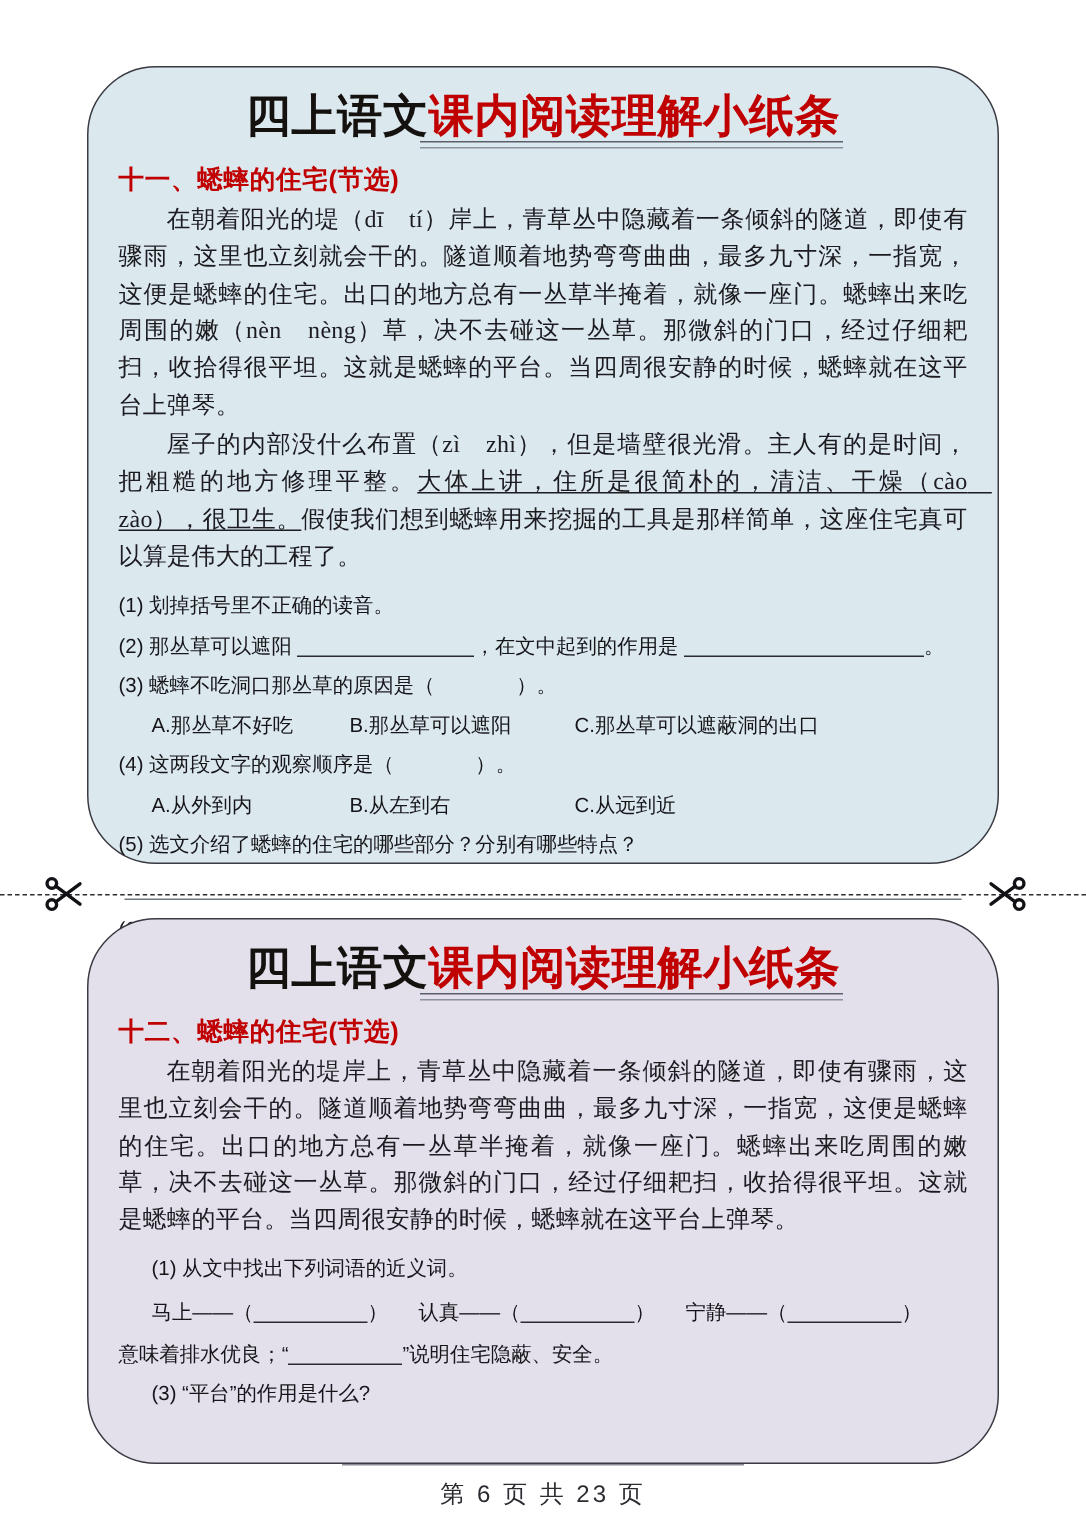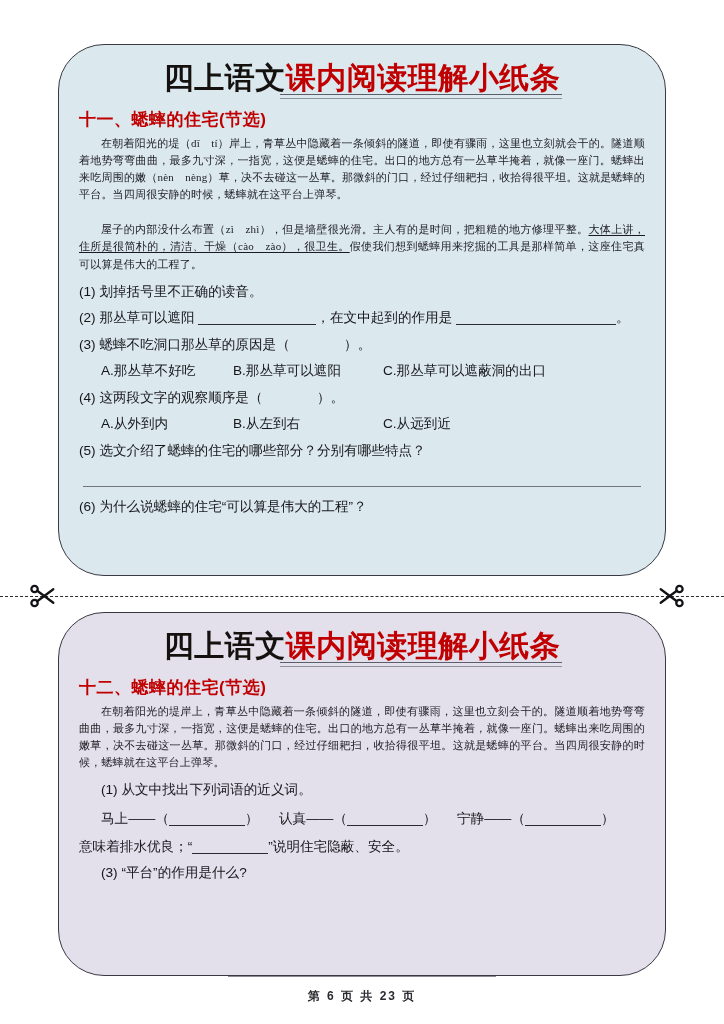--- a/index.html
+++ b/index.html
@@ -73,29 +73,29 @@
     color: #c00000;
     font-weight: 700;
     font-size: 17px;
     margin: 13px 0 4px 0;
     letter-spacing: 0.5px;
   }
 
   
   .passage {
     font-family: "Liberation Serif", "DejaVu Serif", serif;
-    font-size: 11px;
+    font-size: 16px;
     line-height: 1.56;
     color: #1b1b20;
     text-align: justify;
     text-indent: 2em;
     margin: 3px 0 0 0;
     letter-spacing: 0.2px;
   }
-  .passage.p2 { margin-top: 18px; }
+  .passage.p2 { margin-top: 1px; }
   .passage u {
     text-decoration-thickness: 1px;
     text-underline-offset: 2px;
   }
 
   
   .qlist {
     margin: 6px 0 0 0;
     font-size: 13.6px;
     line-height: 1.95;
@@ -168,24 +168,24 @@
     text-align: center;
   }
   .footer-rule {
     position: absolute;
     left: 228px;
     top: -10px;
     width: 268px;
     border-top: 1.2px solid #8c8c94;
   }
   .footer-text {
-    font-size: 12px;
+    font-size: 16px;
     color: #2b2b31;
     letter-spacing: 2px;
-    font-weight: 700;
+    font-weight: 400;
   }
 </style>
 </head>
 <body>
 
 <div class="page">
 
   <div class="card card--blue">
 
     <div class="title">

